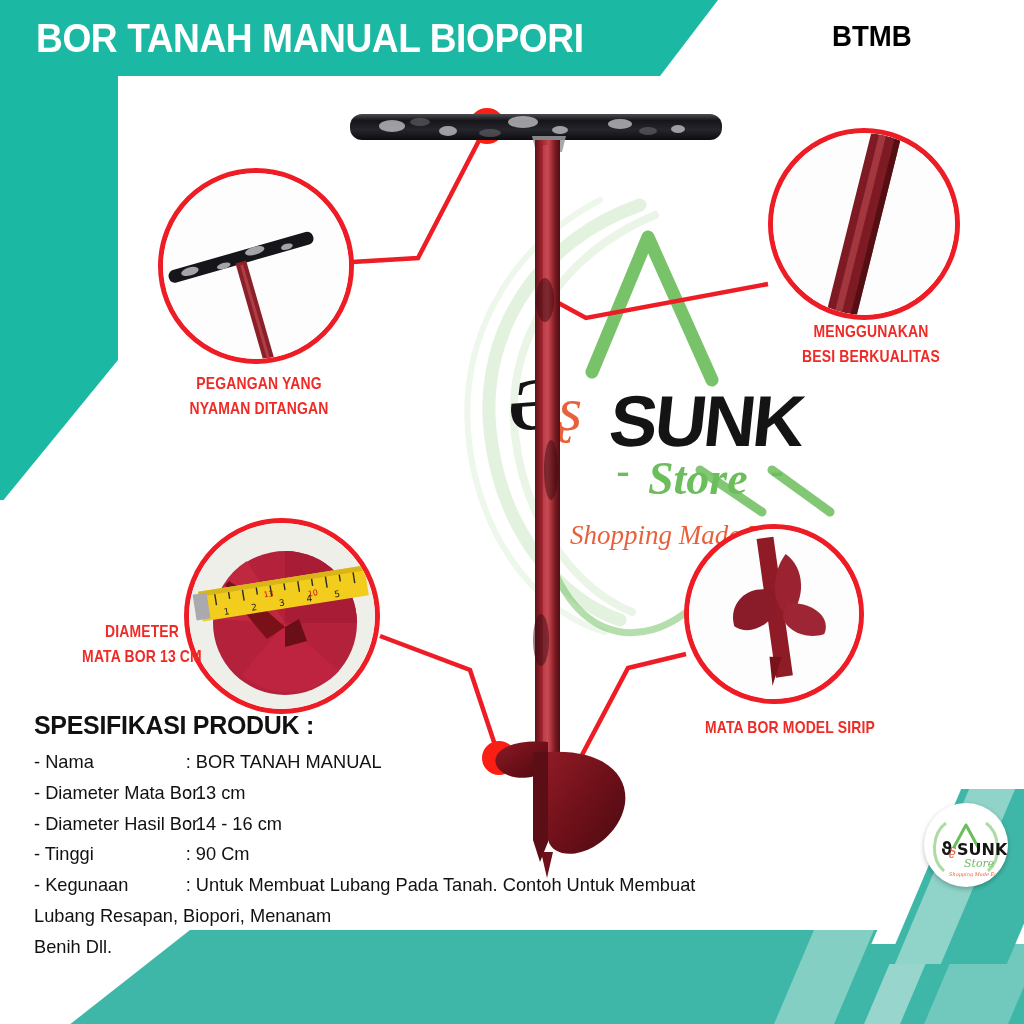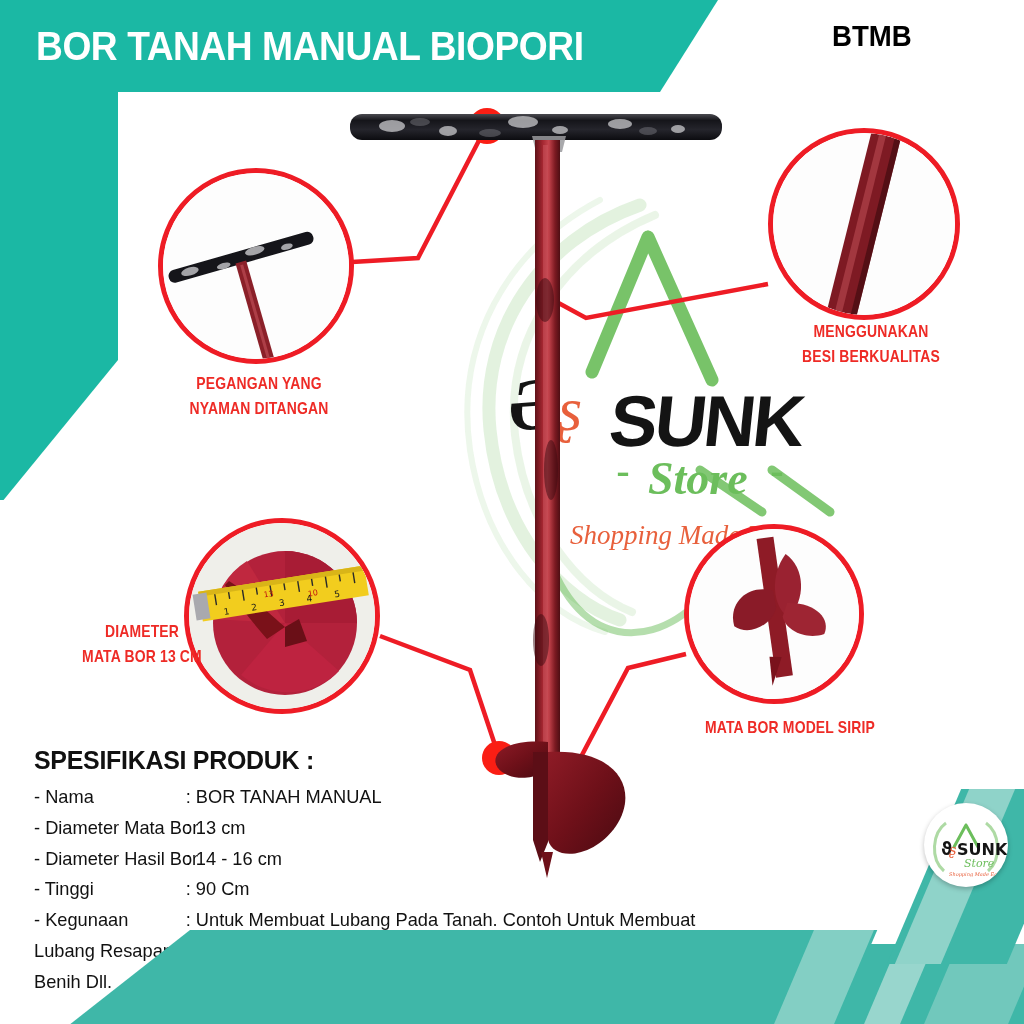--- a/index.html
+++ b/index.html
@@ -14,21 +14,21 @@
 
   
   .teal-left {
     position:absolute; left:0; top:0; width:118px; height:500px;
     background:#1BB8A4;
     clip-path:polygon(0 0, 100% 0, 100% 72%, 3% 100%, 0 100%);
     filter:drop-shadow(2px 3px 4px rgba(0,0,0,.28));
   }
   
   .header-banner {
-    position:absolute; left:0; top:0; width:718px; height:92px;
+    position:absolute; left:0; top:0; width:718px; height:76px;
     background:#1BB8A4;
     clip-path:polygon(0 0, 718px 0, 660px 100%, 0 100%);
     filter:drop-shadow(3px 4px 5px rgba(0,0,0,.35));
     display:flex; align-items:center;
   }
   .header-title {
     color:#ffffff;
     font-family:"Liberation Sans", sans-serif;
     font-size:40px;
     font-weight:bold;
@@ -63,21 +63,21 @@
     font-weight:bold;
     font-size:17px;
     line-height:1.45;
     letter-spacing:0.2px;
     text-align:center;
     transform:scaleX(.82);
     white-space:nowrap;
   }
 
   
-  .spec { position:absolute; left:34px; top:745px; width:620px; }
+  .spec { position:absolute; left:34px; top:710px; width:620px; }
   .spec-title {
     font-size:26px; font-weight:bold; color:#111;
     letter-spacing:-0.3px; margin-bottom:6px;
     transform:scaleX(.96); transform-origin:left center;
   }
   .spec-row { font-size:19px; color:#111; line-height:1.62; white-space:nowrap;
               transform:scaleX(.96); transform-origin:left center; }
   .spec-row .lbl { display:inline-block; width:158px; }
   .spec-cont { font-size:19px; color:#111; line-height:1.62;
                transform:scaleX(.96); transform-origin:left center; }

